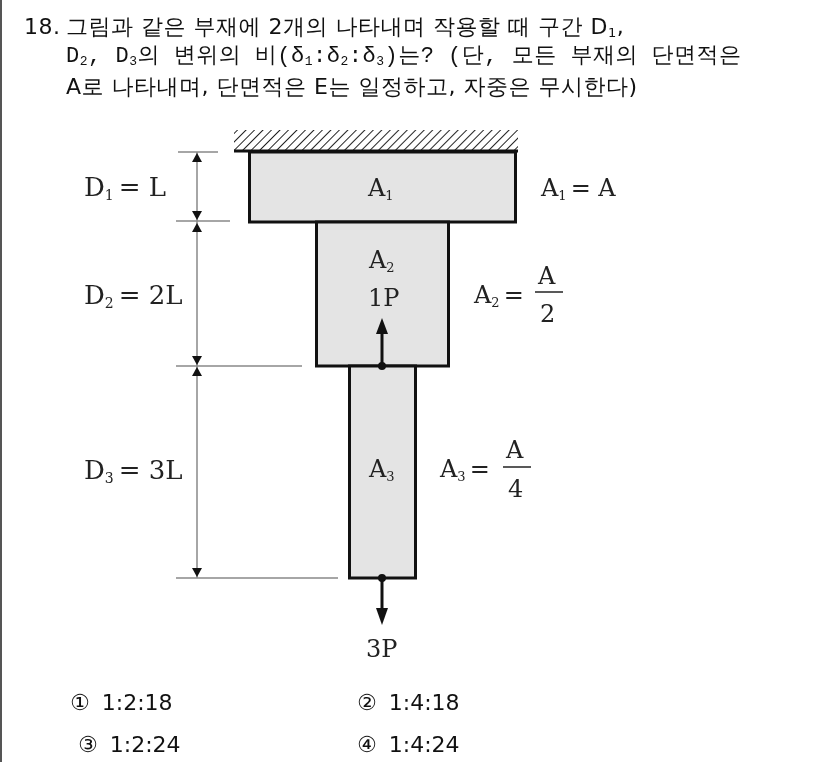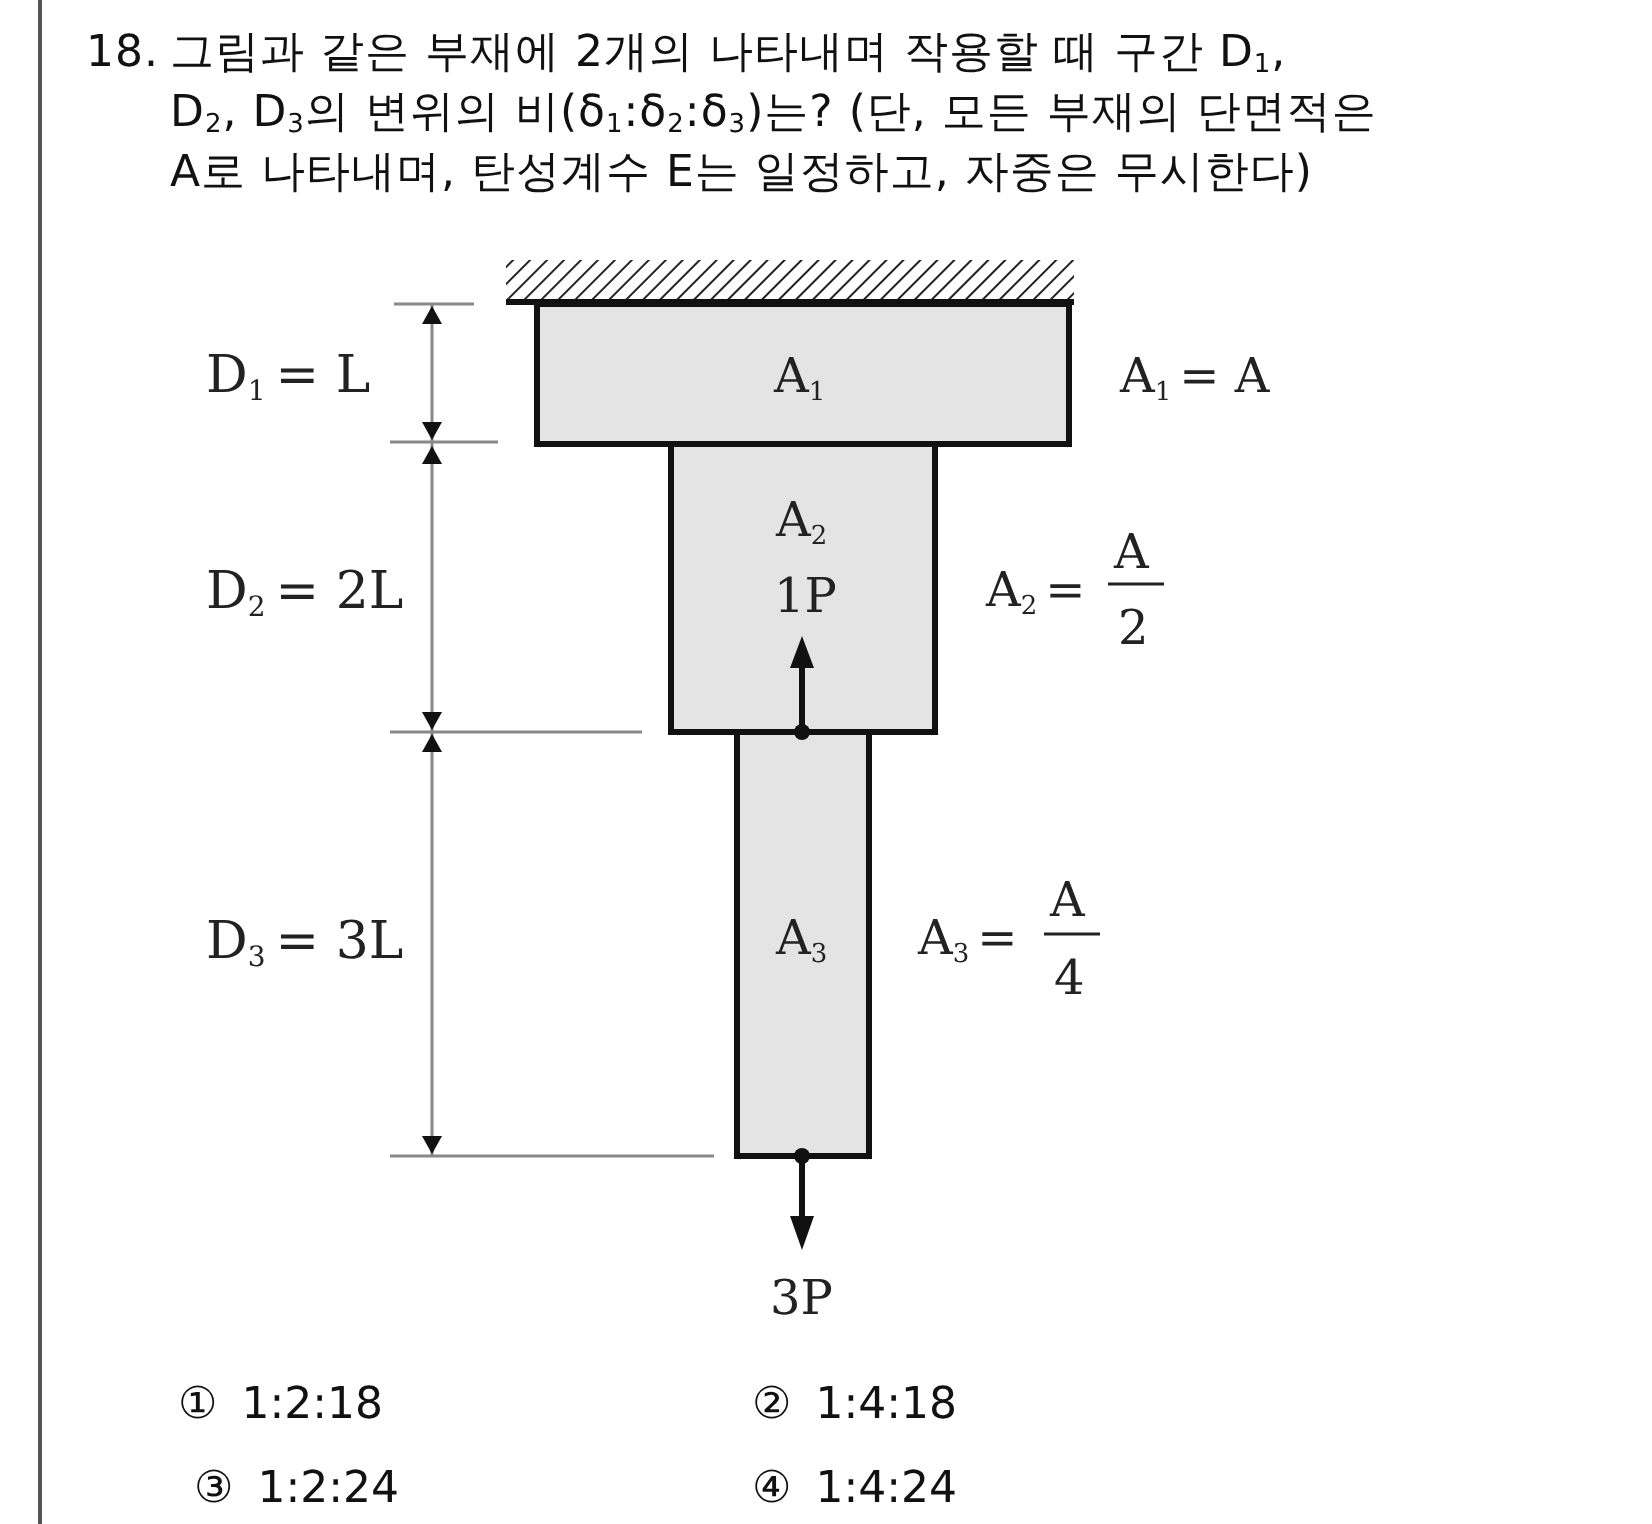--- a/index.html
+++ b/index.html
@@ -1,40 +1,40 @@
 <!DOCTYPE html>
 <html><head>
 <meta charset="utf-8">
 <style>
   html, body { margin:0; padding:0; background:#ffffff; }
   body { width:826px; height:762px; position:relative; overflow:hidden; }
-  .page { position:absolute; left:0; top:0; width:800px; height:762px; border-left:2px solid #555; box-sizing:border-box;margin-left:19px; }
+  .page { position:absolute; left:0; top:0; width:800px; height:762px; border-left:2px solid #555; box-sizing:border-box; }
   .question { position:absolute; left:22px; top:12px; width:790px; font-family:"DejaVu Sans","Liberation Sans",sans-serif; font-size:22px; line-height:30px; color:#111; letter-spacing:0.5px; }
   .question .num { position:absolute; left:0; top:0; }
   .question .line { position:absolute; left:42px; white-space:nowrap; }
   .question .l1 { top:0; }
-  .question .l2 { top:30px; }
+  .question .l2 { top:30px;font-family:Liberation Mono, monospace; }
   .question .l3 { top:60px; }
   sub { font-size:13px; vertical-align:-3px; }
   svg.fig { position:absolute; left:0; top:0; }
   .svgtext { font-family:"DejaVu Serif","Liberation Serif",serif; fill:#222; }
   .choices { position:absolute; font-family:"DejaVu Sans","Liberation Sans",sans-serif; font-size:22px; color:#111; }
   .choice { position:absolute; white-space:nowrap; }
   .choice .mark { margin-right:12px; }
 </style>
 </head>
 <body>
 
 <div class="page">
 
   <div class="question">
     <span class="num">18.</span>
     <div class="line l1"><span>그림과 같은 부재에 2개의 나타내며 작용할 때 구간 D</span><sub>1</sub><span>,</span></div>
     <div class="line l2"><span>D</span><sub>2</sub><span>, D</span><sub>3</sub><span>의 변위의 비(δ</span><sub>1</sub><span>:δ</span><sub>2</sub><span>:δ</span><sub>3</sub><span>)는? (단, 모든 부재의 단면적은</span></div>
-    <div class="line l3">A로 나타내며, 탄성계수 E는 일정하고, 자중은 무시한다)</div>
+    <div class="line l3">A로 나타내며, 단면적은 E는 일정하고, 자중은 무시한다)</div>
   </div>
 
   <svg class="fig" width="826" height="762" viewBox="0 0 826 762">
     <defs>
       <pattern id="hatch" patternUnits="userSpaceOnUse" width="6" height="6" patternTransform="rotate(45)">
         <line x1="0" y1="0" x2="0" y2="6" stroke="#222" stroke-width="2"></line>
       </pattern>
     </defs>
 
     <g>

